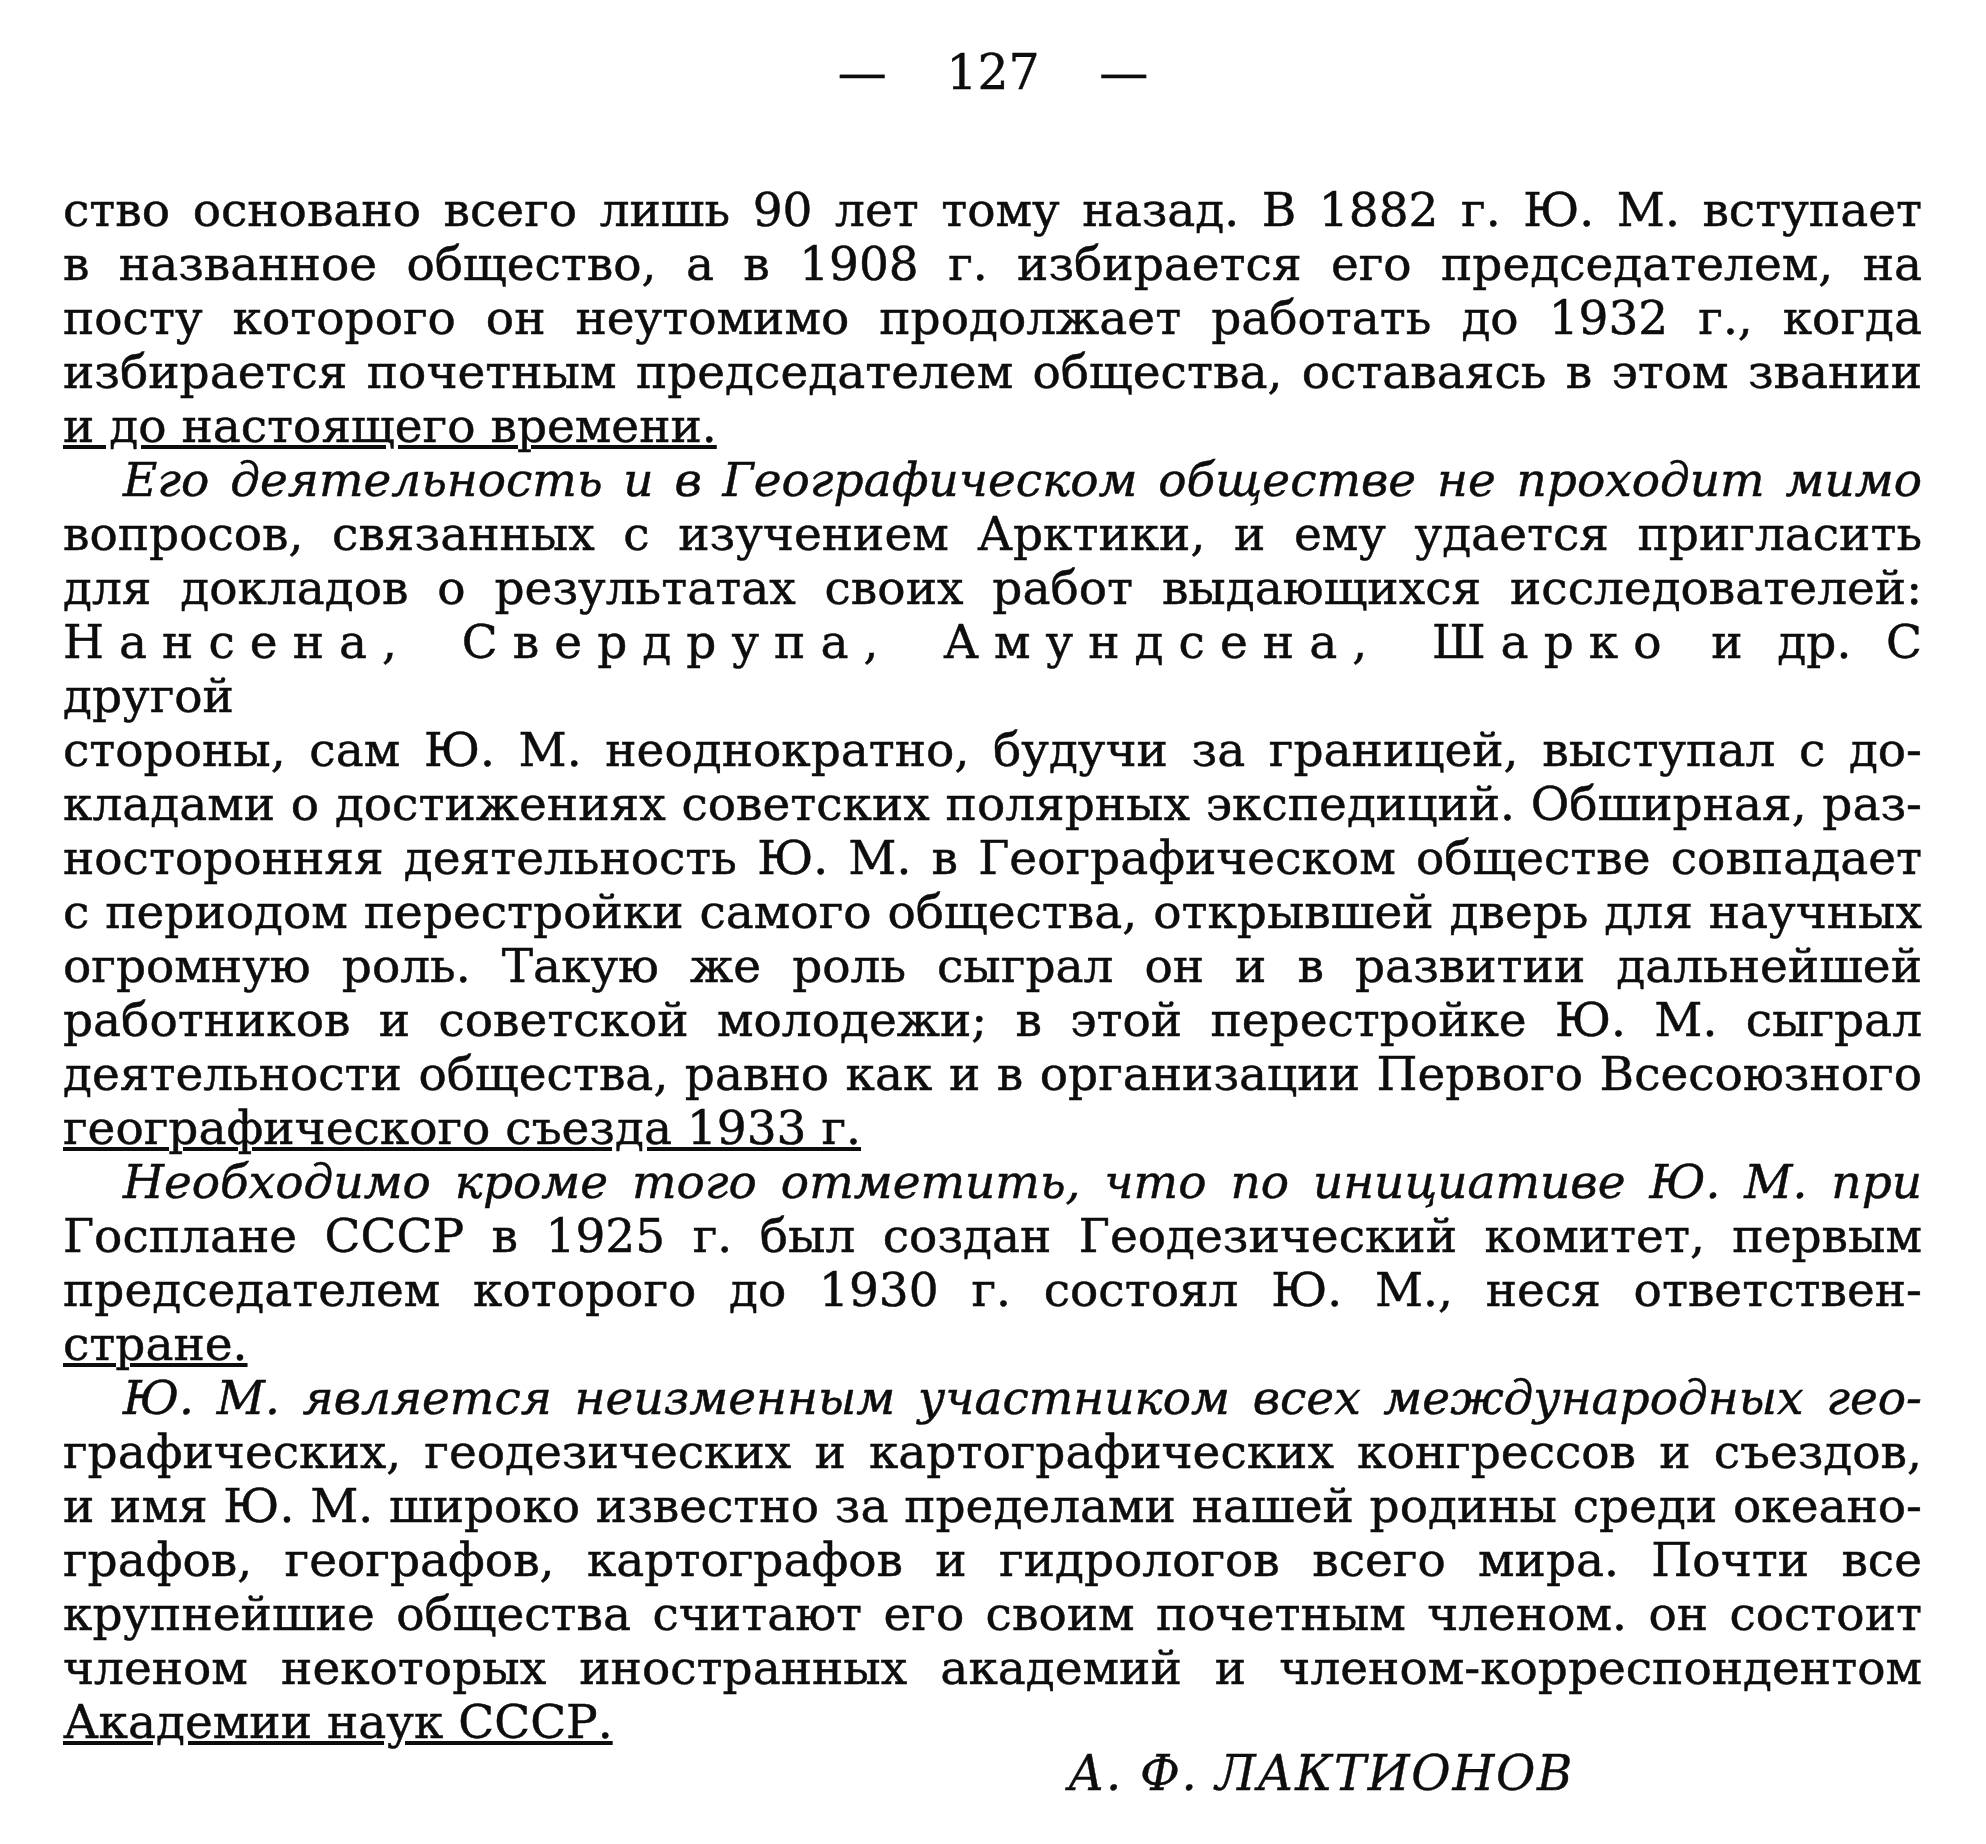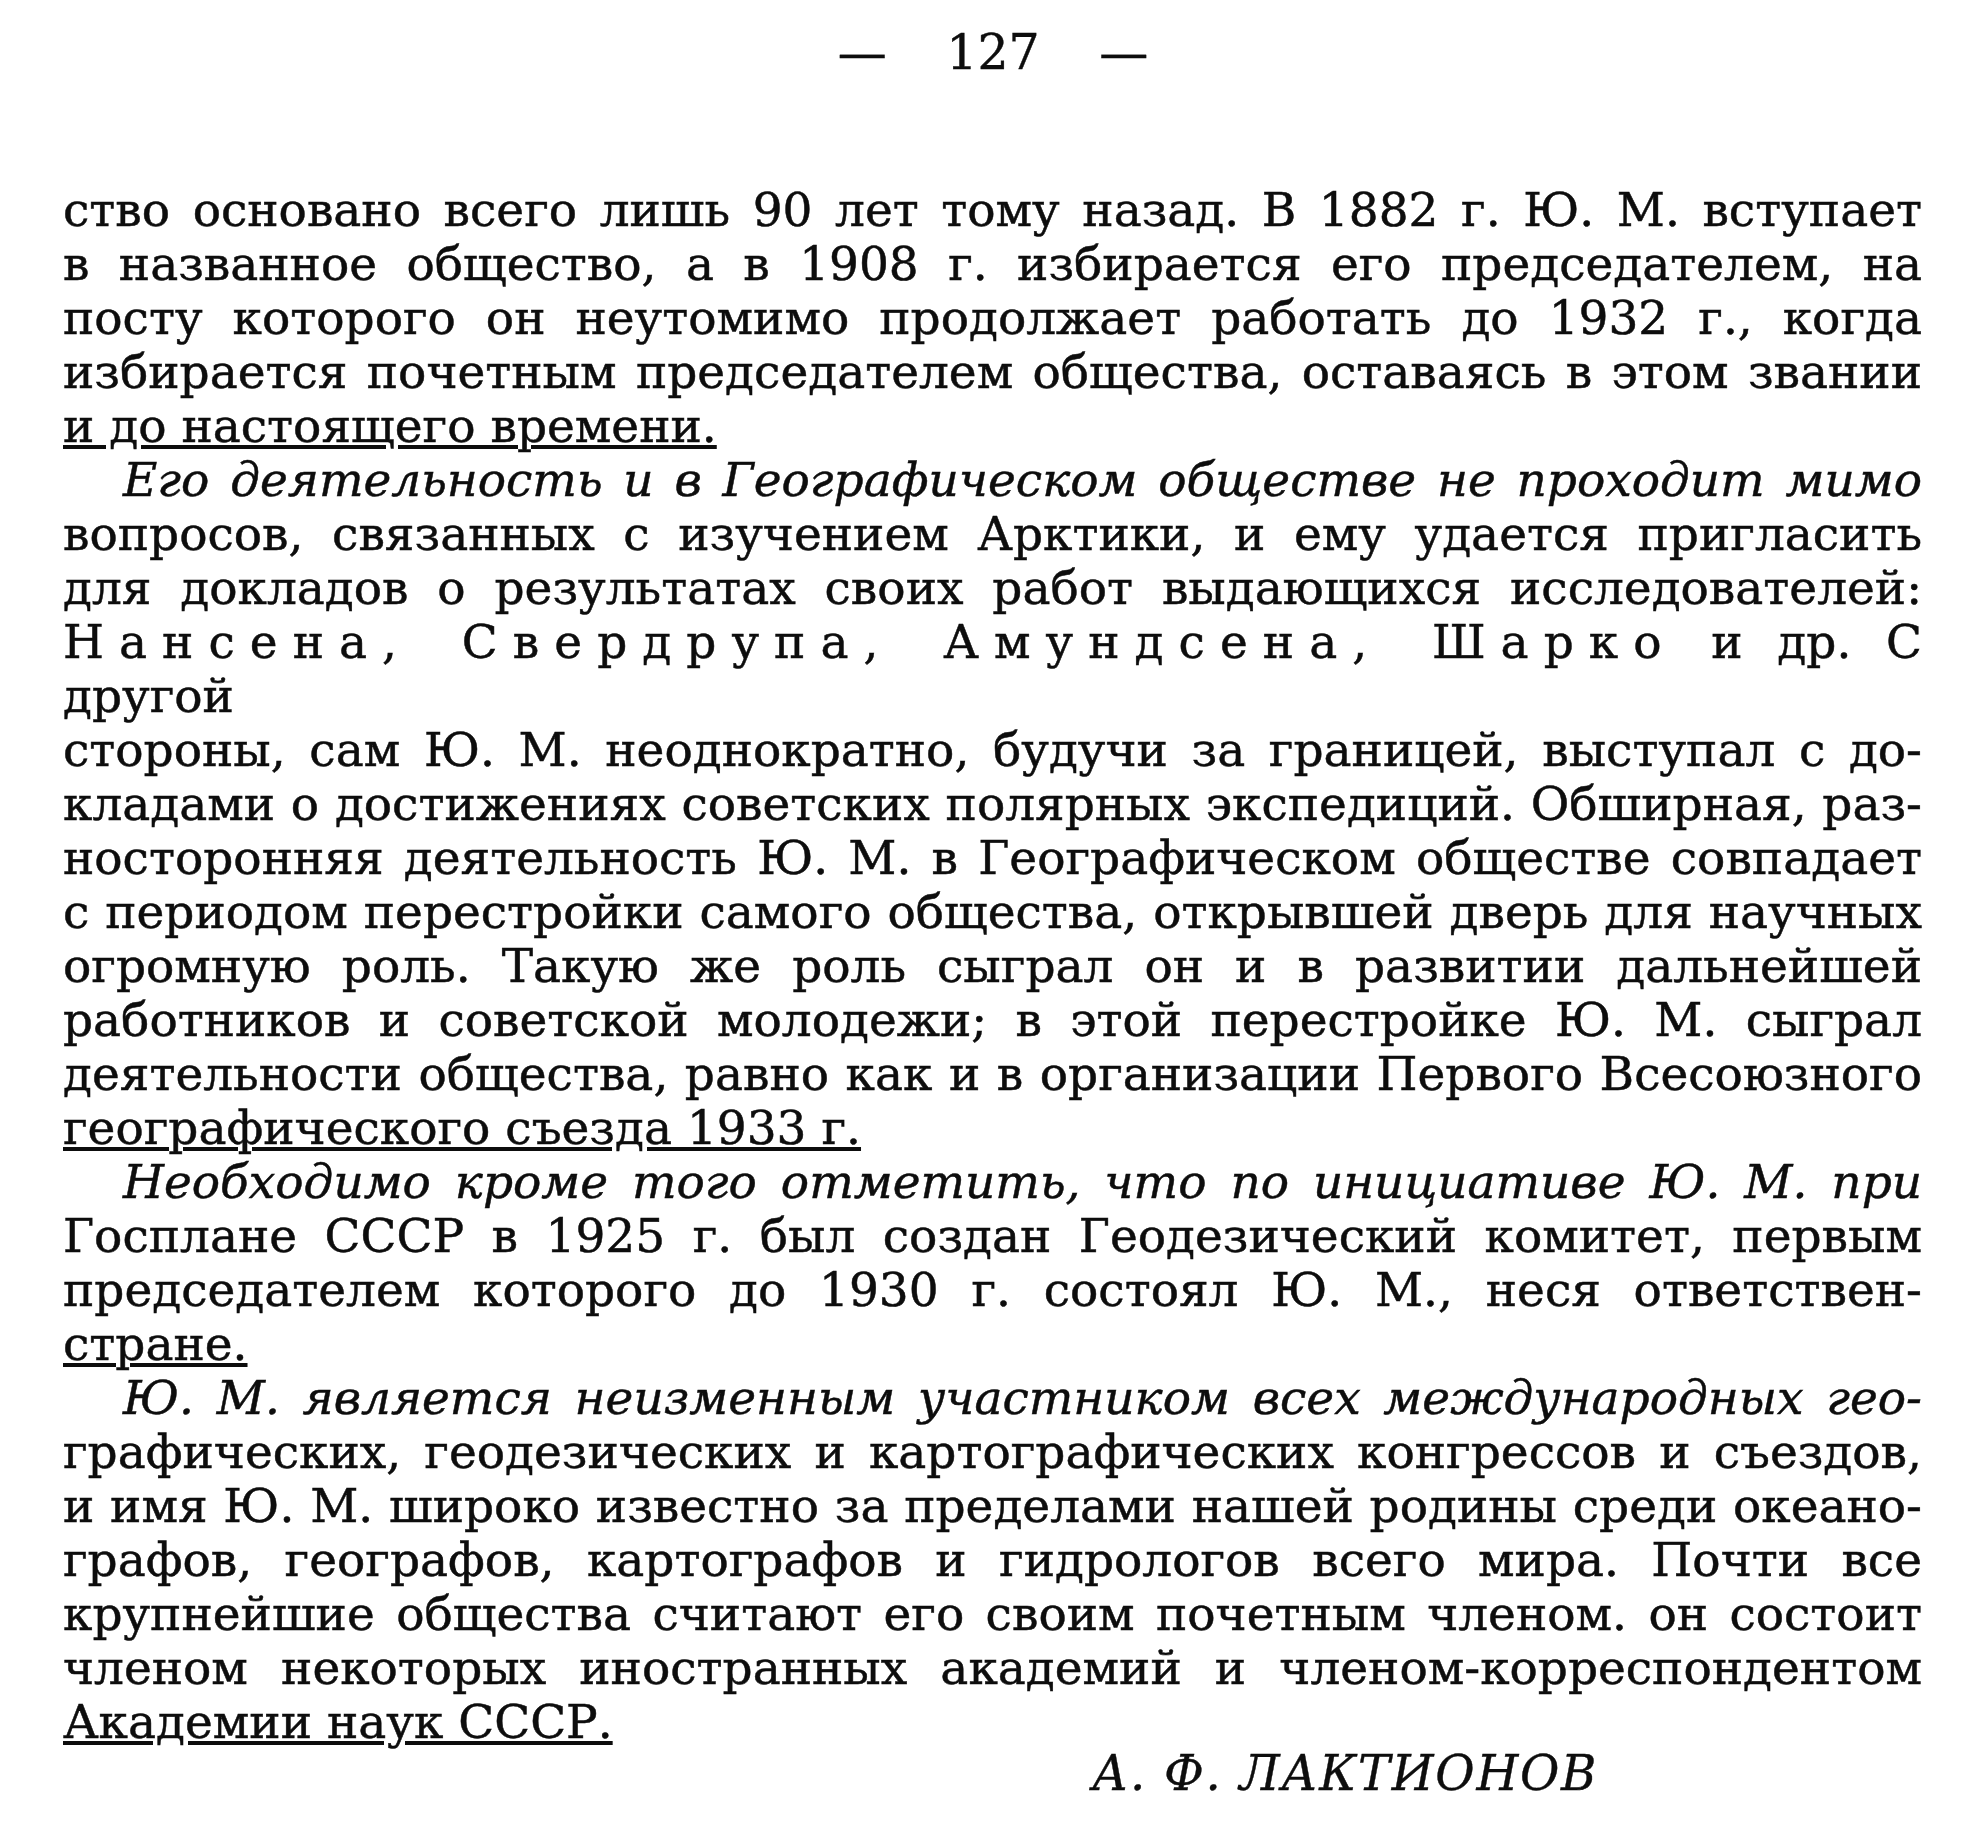--- a/index.html
+++ b/index.html
@@ -11,21 +11,21 @@
     position: relative;
     width: 1986px;
     height: 1844px;
     background: #ffffff;
     color: #0d0d0d;
     font-family: "DejaVu Serif", "Liberation Serif", serif;
     overflow: hidden;
   }
   .page-number {
     position: absolute;
-    top: 24px;
+    top: 44px;
     left: 0;
     width: 100%;
     text-align: center;
     font-size: 49px;
     word-spacing: 44px;
     -webkit-text-stroke: 0.4px;
   }
   .text-body {
     position: absolute;
     left: 63px;
@@ -50,21 +50,21 @@
   .para.indent .line:first-child {
     text-indent: 60px;
     font-style: italic;
   }
   .spaced {
     letter-spacing: 0.32em;
   }
   .signature {
     position: absolute;
     top: 1745px;
-    right: 388px;
+    right: 412px;
     font-size: 48px;
     font-style: italic;
     letter-spacing: 1.7px;
     -webkit-text-stroke: 0.4px;
   }
 </style>
 </head>
 <body>
 
 <div class="page">

